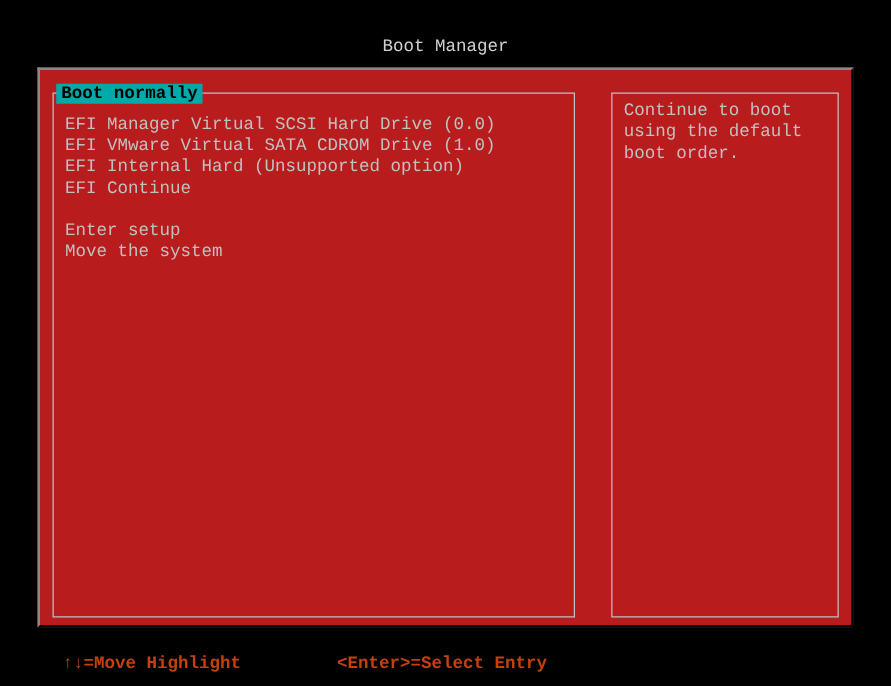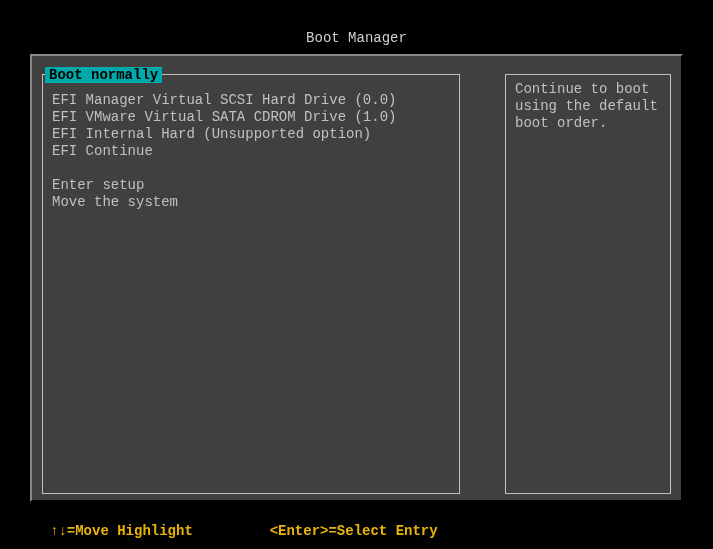--- a/index.html
+++ b/index.html
@@ -23,21 +23,21 @@
       right: 30px;
       bottom: 40px;
     }
     .title {
       color: #d0d0d0;
       text-align: center;
       font-weight: normal;
       padding: 4px 0 8px 0;
     }
     .main-area {
-      background: #404040;
+      background: #b91c1c;
       border-top: 2px solid #888;
       border-left: 2px solid #888;
       border-right: 2px solid #000;
       border-bottom: 2px solid #000;
       height: 448px;
       position: relative;
     }
     .left-panel {
       position: absolute;
       top: 10px;
@@ -76,21 +76,21 @@
       white-space: nowrap;
       cursor: pointer;
     }
     .spacer {
       height: 17px;
     }
     .right-panel {
       position: absolute;
       top: 10px;
       right: 10px;
-      width: 166px;
+      width: 182px;
       height: 428px;
     }
     .right-border {
       position: absolute;
       border: 1px solid #c0c0c0;
       top: 8px;
       left: 0;
       right: 0;
       bottom: 0;
     }
@@ -99,21 +99,21 @@
       top: 15px;
       left: 10px;
       right: 10px;
       color: #c0c0c0;
       line-height: 17px;
     }
     .footer {
       position: absolute;
       bottom: 10px;
       left: 50px;
-      color: #eab308;
+      color: #c2410c;
       font-weight: bold;
     }
     .footer-item {
       display: inline-block;
     }
     .footer-spacer {
       display: inline-block;
       width: 60px;
     }
   </style>

